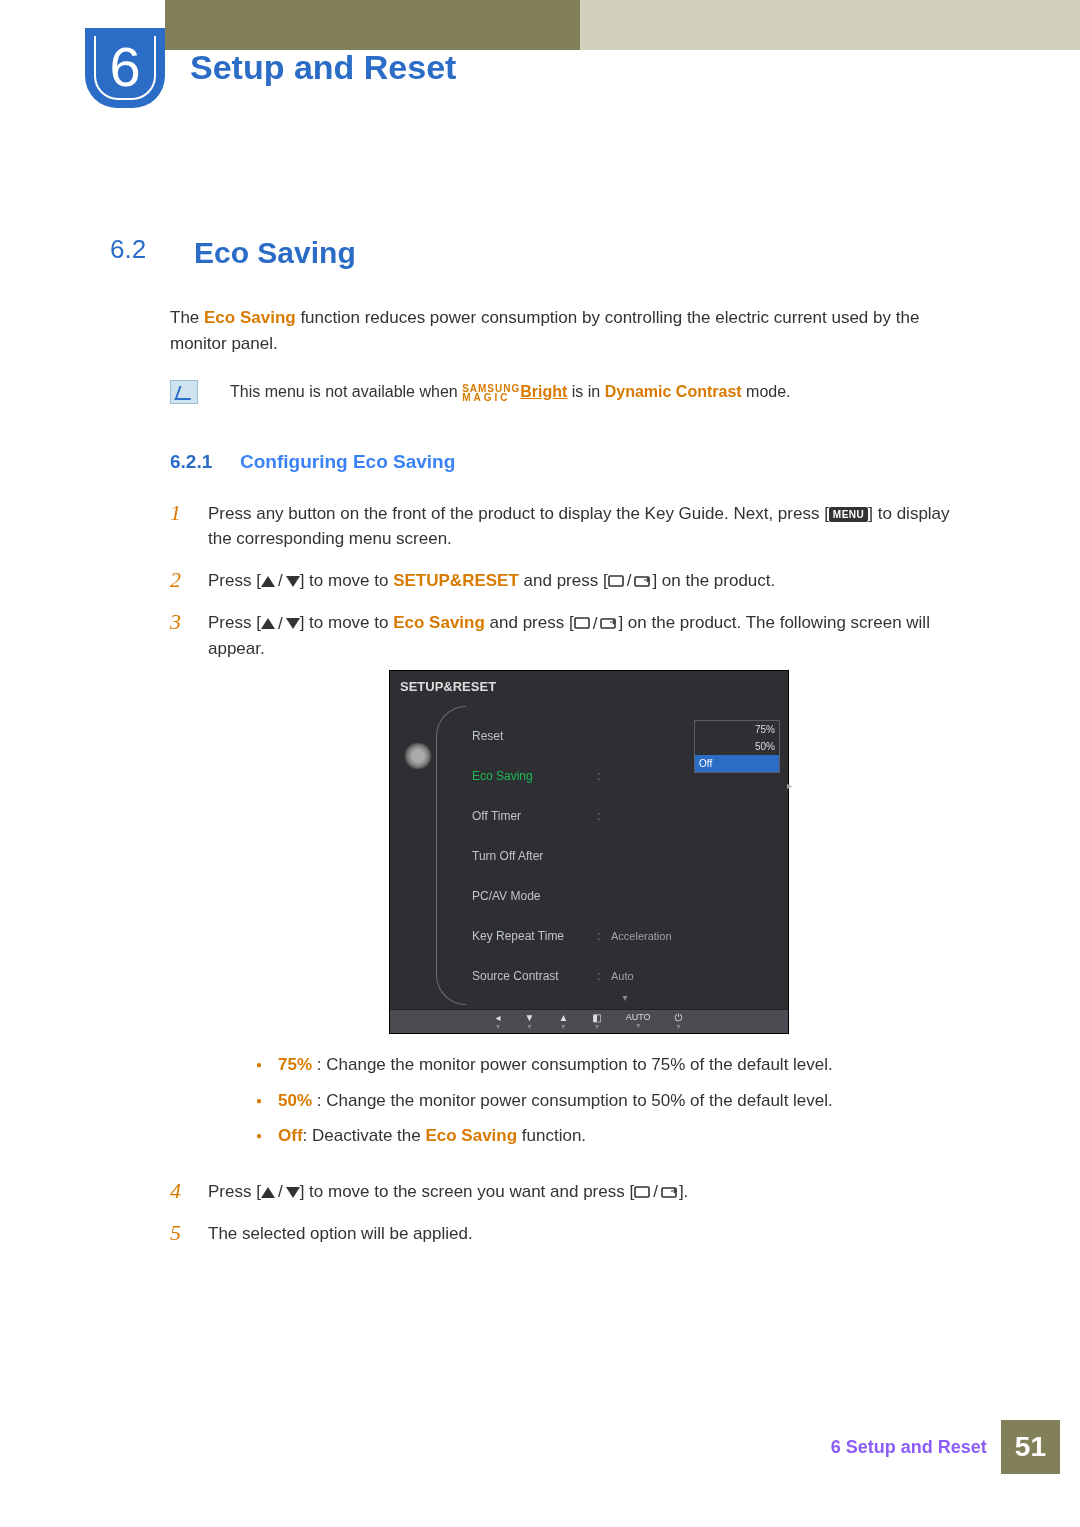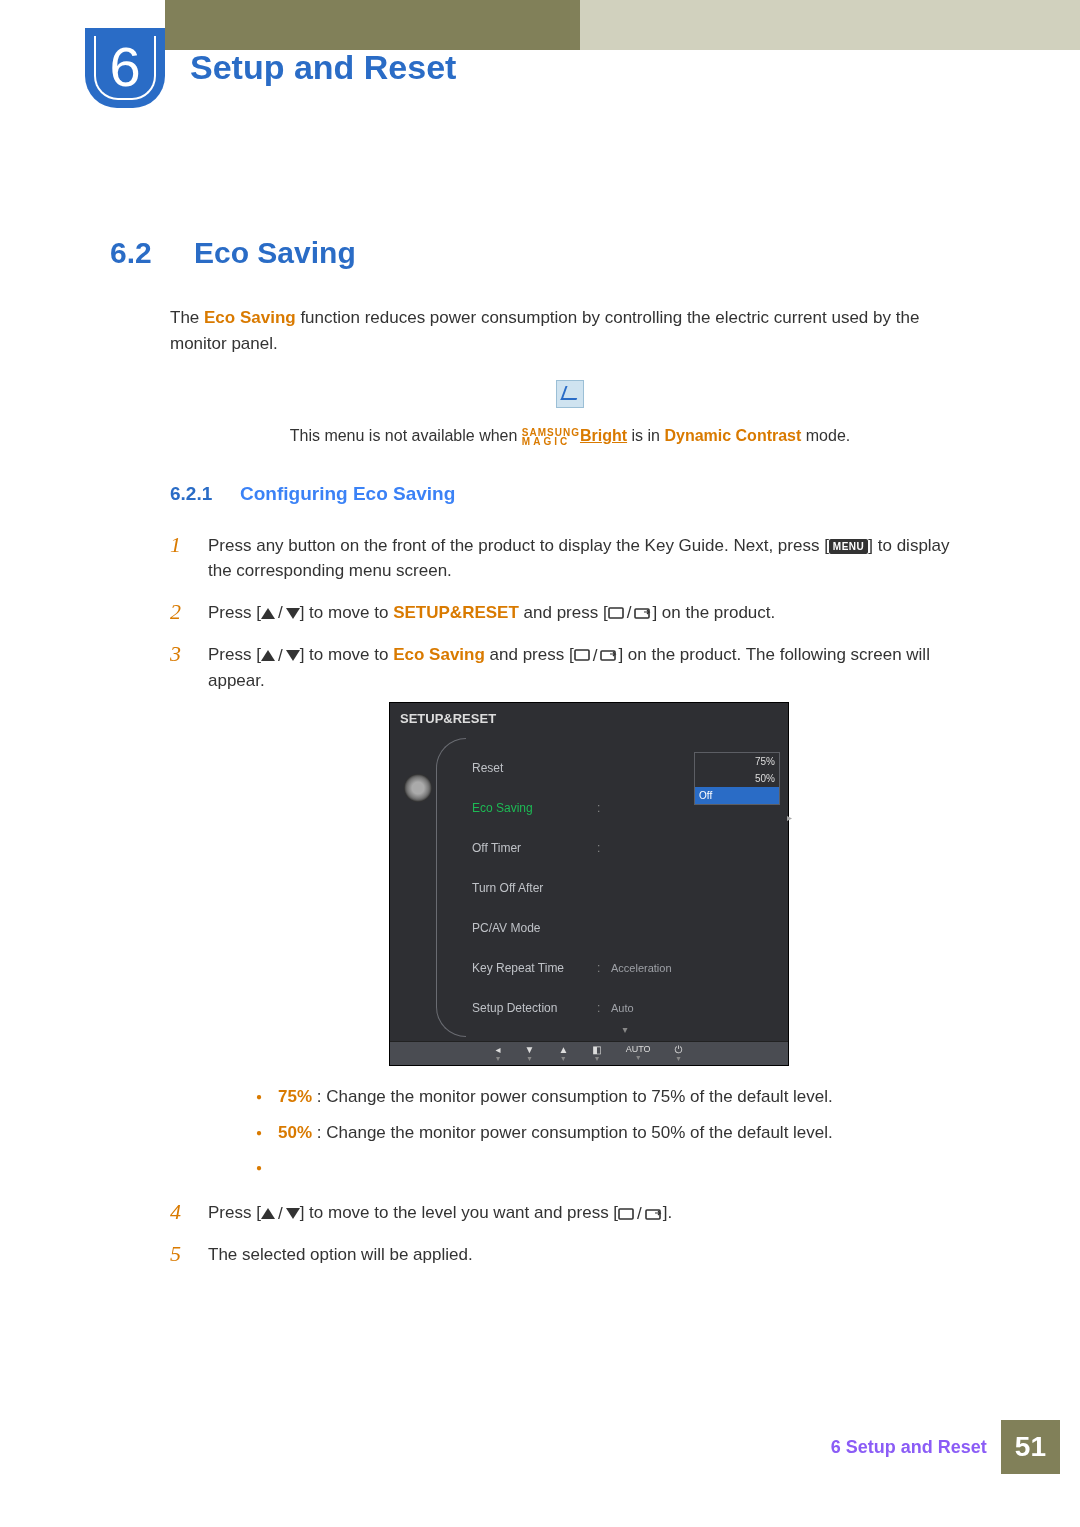--- a/index.html
+++ b/index.html
@@ -67,39 +67,38 @@
   }
   .page-wrap { position: relative; }
   .content {
     padding: 180px 110px 0 110px;
     min-height: 1440px;
     position: relative;
   }
   .section-row { display: flex; gap: 24px; margin-bottom: 30px; }
   .section-num {
     color: #2a6cc6;
-    font-size: 30px;
-    font-weight: bold;
+    font-size: 26px;
+    font-weight: normal;
     width: 60px;
   }
   .section-title {
     color: #2a6cc6;
     font-size: 30px;
     font-weight: bold;
   }
   .intro { margin-left: 60px; margin-bottom: 24px; font-size: 17px; }
   .intro .hl { color: #d97a00; font-weight: bold; }
   .note-row {
     margin-left: 60px;
     display: flex;
     align-items: center;
-    gap: 16px;
-    margin-bottom: 32px;
+    gap: 32px;
+    margin-bottom: 44px;
     font-size: 16px;
-    flex-direction: column;
   }
   .note-icon {
     width: 28px; height: 24px;
     background: #cfe3f0;
     border: 1px solid #9bbfd6;
     position: relative;
     flex: 0 0 28px;
   }
   .note-icon::after {
     content: ""; position: absolute;
@@ -316,21 +315,21 @@
                     </div>
                   <div class="osd-row">
                       <span class="osd-label">PC/AV Mode</span>
                     </div>
                   <div class="osd-row">
                       <span class="osd-label">Key Repeat Time</span>
                       <span class="osd-colon">:</span>
                       <span class="osd-val">Acceleration</span>
                     </div>
                   <div class="osd-row">
-                      <span class="osd-label">Setup Detection</span>
+                      <span class="osd-label">Source Contrast</span>
                       <span class="osd-colon">:</span>
                       <span class="osd-val">Auto</span>
                     </div>
                   <div class="osd-chevron-down">▾</div>
                   <div class="osd-opt">
                     <div>75%</div>
                     <div>50%</div>
                     <div class="sel">Off</div>
                   </div>
                   <div class="osd-chevron-right">▸</div>
@@ -369,29 +368,30 @@
             <li>
                 <span class="dot">●</span>
                 <span><span class="orange-b">75%</span><span> : Change the monitor power consumption to 75% of the default level.</span></span>
               </li>
             <li>
                 <span class="dot">●</span>
                 <span><span class="orange-b">50%</span><span> : Change the monitor power consumption to 50% of the default level.</span></span>
               </li>
             <li>
                 <span class="dot">●</span>
+                <span><span class="orange-b">Off</span><span>: Deactivate the </span><span class="orange-b">Eco Saving</span><span> function.</span></span>
               </li>
           </ul>
         </div>
       </div>
 
       <div class="ol-item">
         <div class="ol-num">4</div>
         <div class="ol-body">
-          <span>Press [</span><span class="icon-group"><span class="tri-up"></span>/<span class="tri-down"></span></span><span>] to move to the level you want and press [</span><span class="icon-group"><span class="icon-rect-single">
+          <span>Press [</span><span class="icon-group"><span class="tri-up"></span>/<span class="tri-down"></span></span><span>] to move to the screen you want and press [</span><span class="icon-group"><span class="icon-rect-single">
                 <svg width="16" height="12">
                   <rect x="1" y="1" width="14" height="10" rx="1" fill="none" stroke="#333" stroke-width="1.6"></rect>
                 </svg>
               </span>/<span class="icon-rect-double">
                 <svg width="18" height="12">
                   <rect x="1" y="2" width="14" height="9" rx="1" fill="none" stroke="#333" stroke-width="1.6"></rect>
                   <path d="M10 5 L15 5 L13 3 M15 5 L13 7" fill="none" stroke="#333" stroke-width="1.2"></path>
                 </svg>
               </span></span><span>].</span>
         </div>

